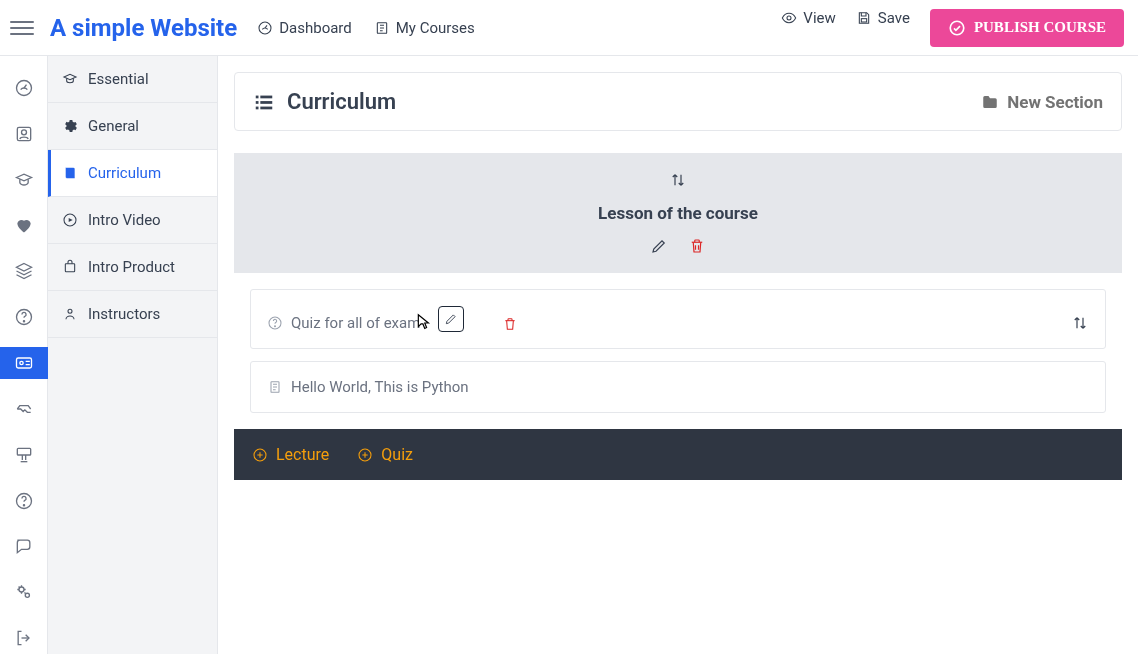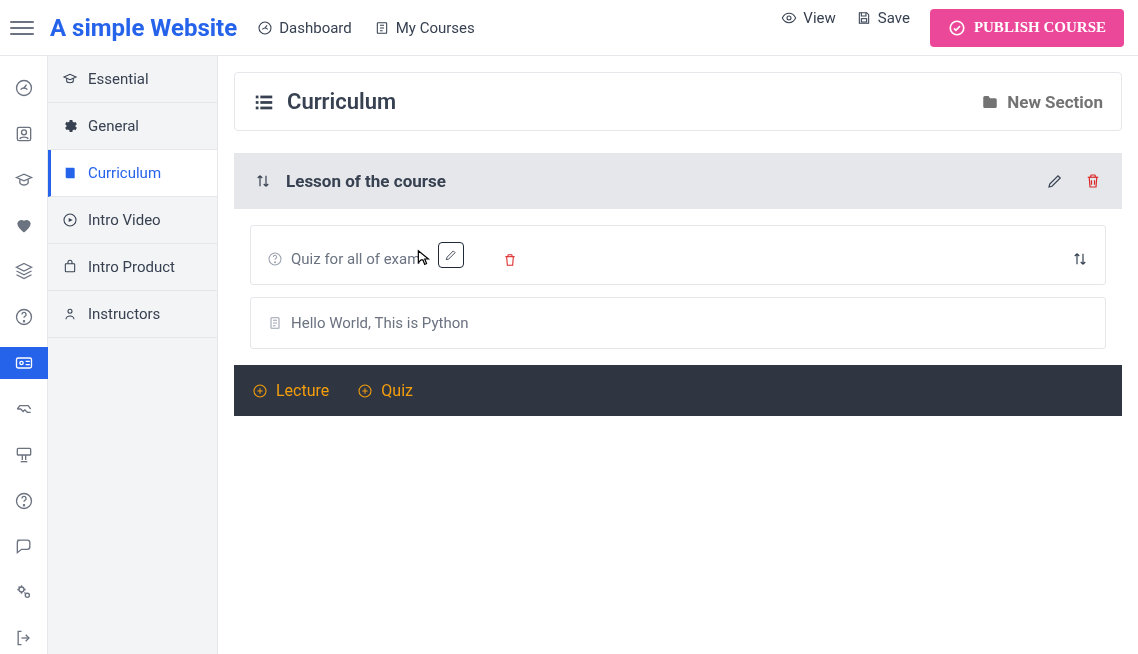--- a/index.html
+++ b/index.html
@@ -116,21 +116,21 @@
   .new-section {
     color: #737373; font-weight: 700; font-size: 17px;
     display: flex; align-items: center; gap: 8px;
     cursor: pointer;
   }
 
   .section-block { margin-top: 22px; }
   .section-header {
     background: #e5e7eb;
     padding: 18px 20px;
-    display: flex; align-items: center; gap: 14px;
+    display: flex; align-items: center; gap: 14px; flex-direction: column;
   }
   .section-title { font-weight: 700; font-size: 17px; color: #374151; flex: 1; }
   .section-actions { display: flex; align-items: center; gap: 20px; }
   .section-actions svg { width: 18px; height: 18px; cursor: pointer; }
 
   .section-items { padding: 16px; display: flex; flex-direction: column; gap: 12px; }
   .item-row {
     border: 1px solid #e5e7eb;
     border-radius: 3px;
     padding: 16px 16px;

